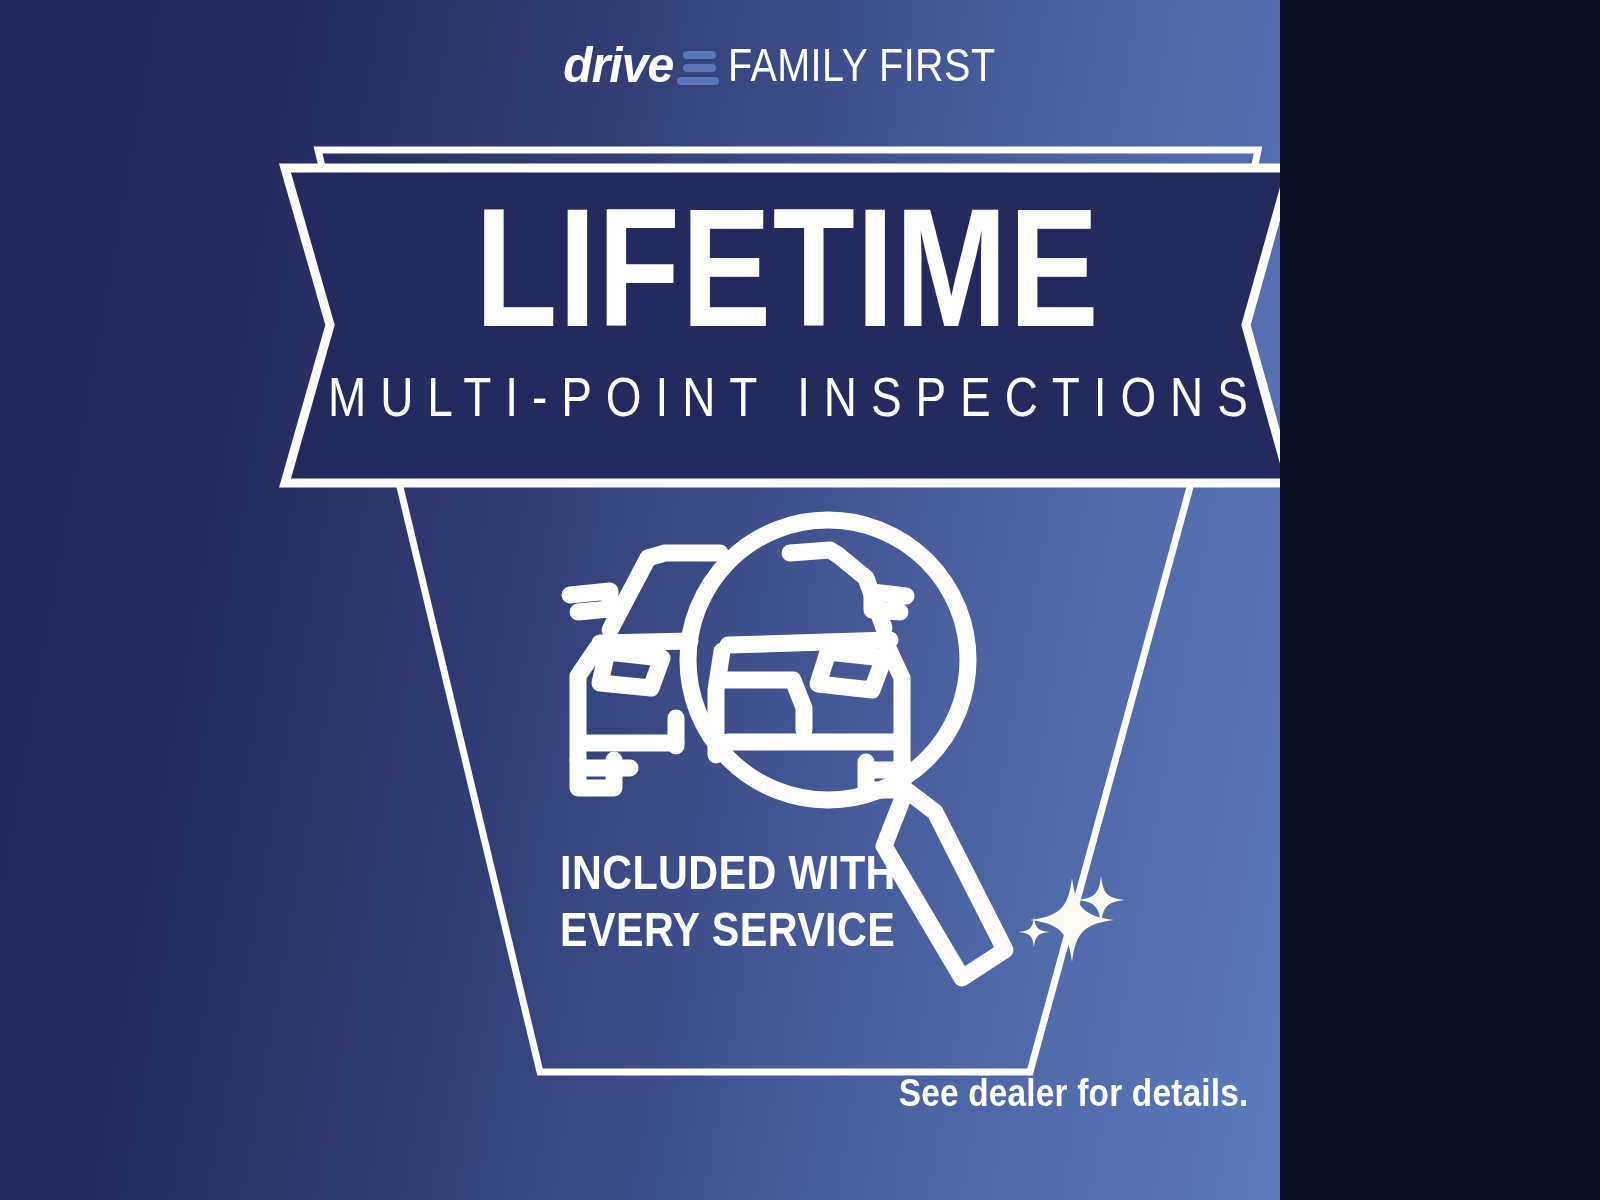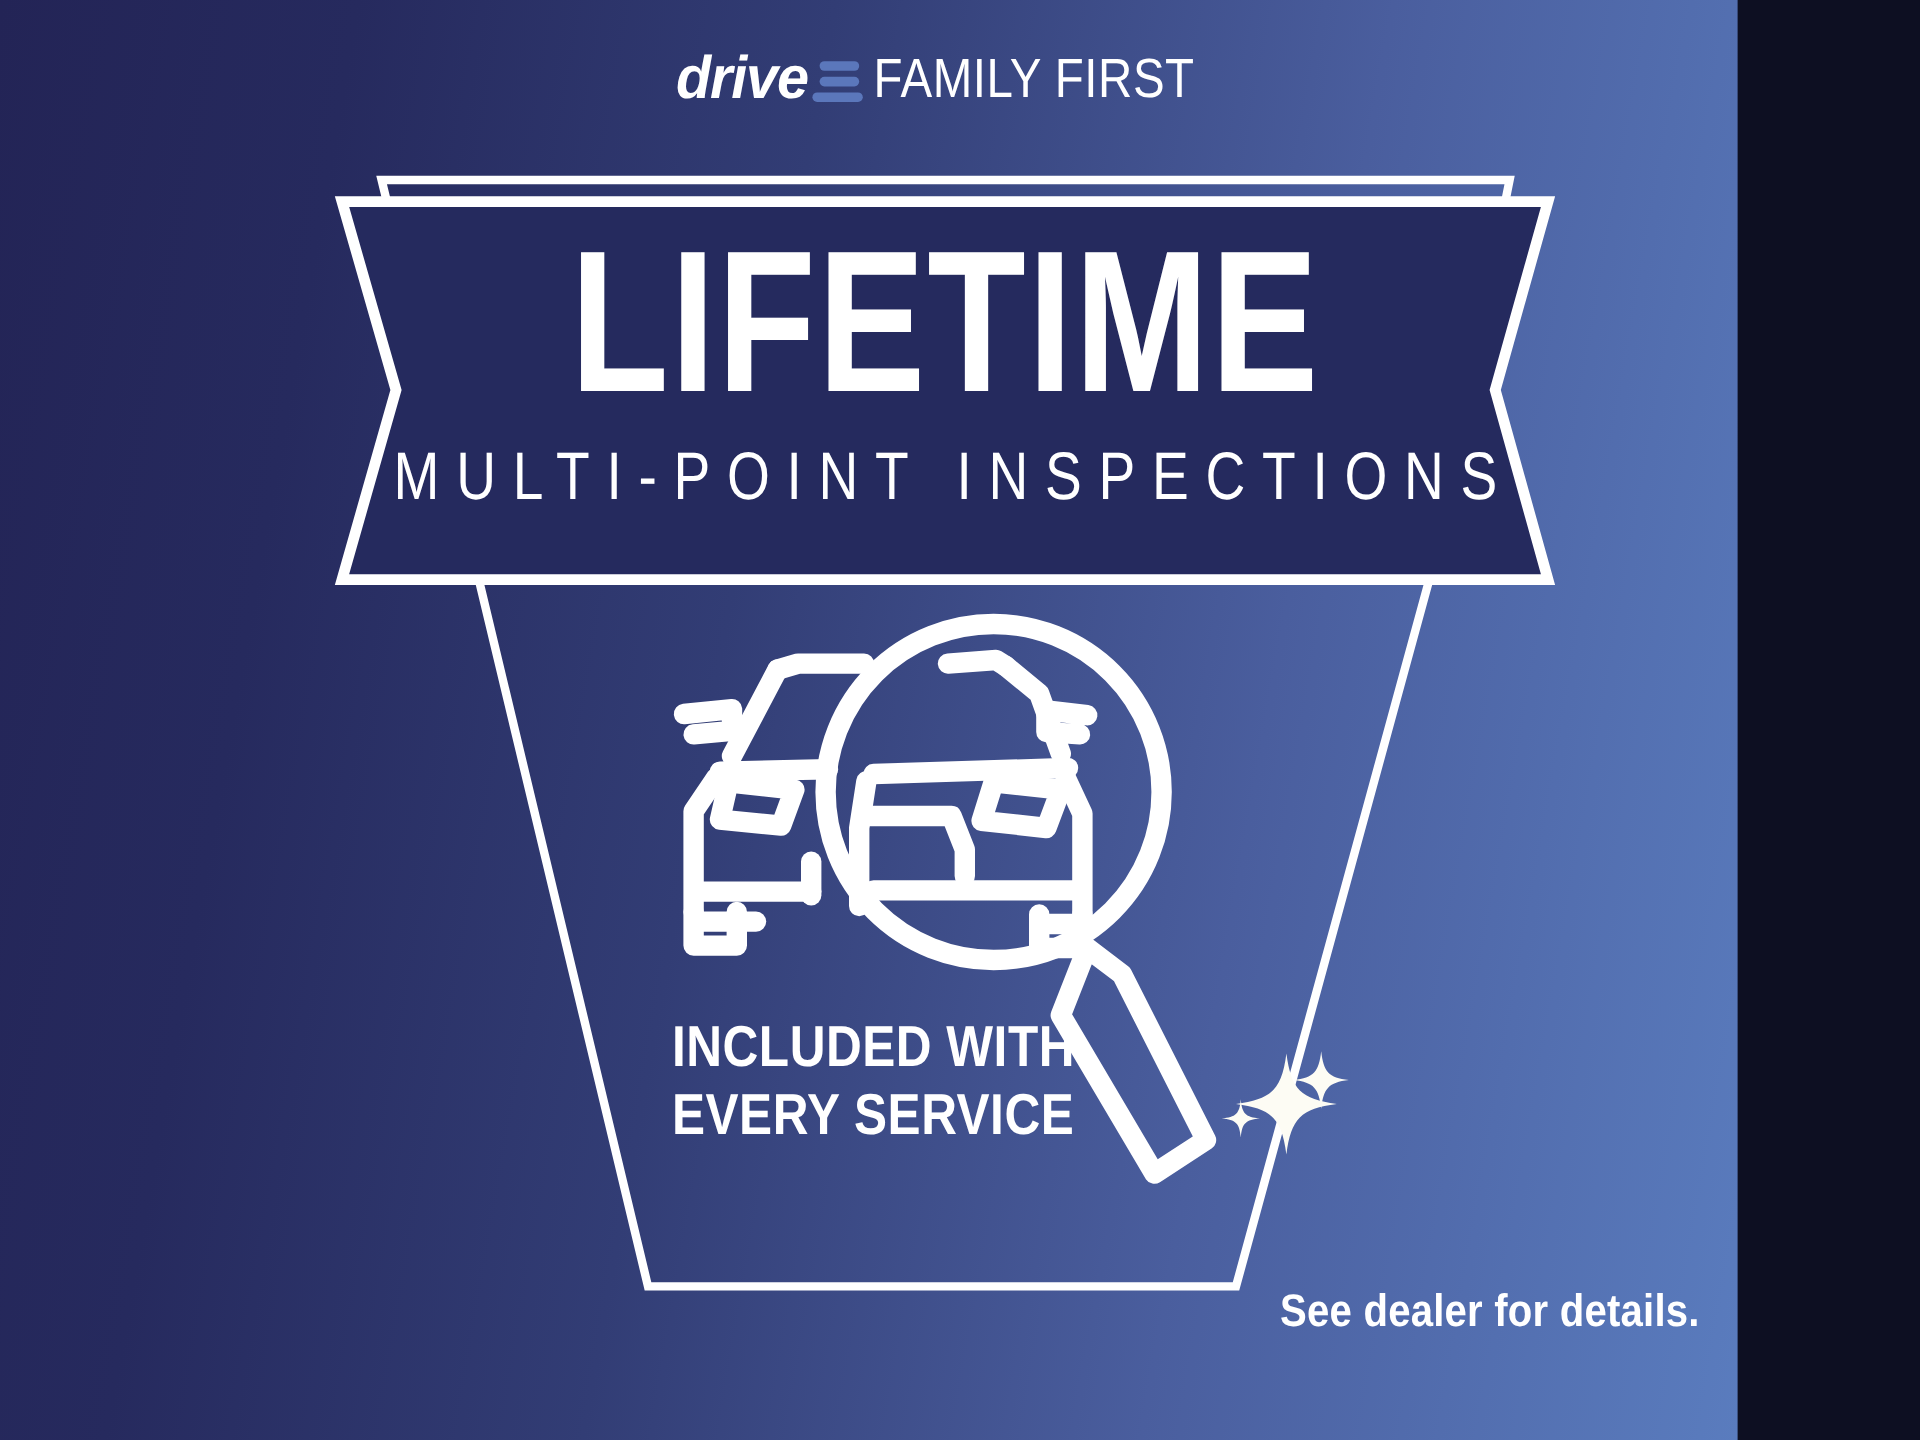--- a/index.html
+++ b/index.html
@@ -2,21 +2,21 @@
 <html><head>
 <meta charset="utf-8">
 <style>
   html, body {
     margin: 0;
     padding: 0;
     background: #0d0f22;
   }
   #stage {
     position: relative;
-    width: 1448px;
+    width: 1280px;
     height: 1200px;
     overflow: hidden;
     font-family: "Liberation Sans", sans-serif;
     background: linear-gradient(100deg, #232456 0%, #262a5e 18%, #323d75 42%, #4a5e9e 70%, #5a7cbe 100%);
   }
 
   
   #logo-bar {
     position: absolute;
     top: 30px;

